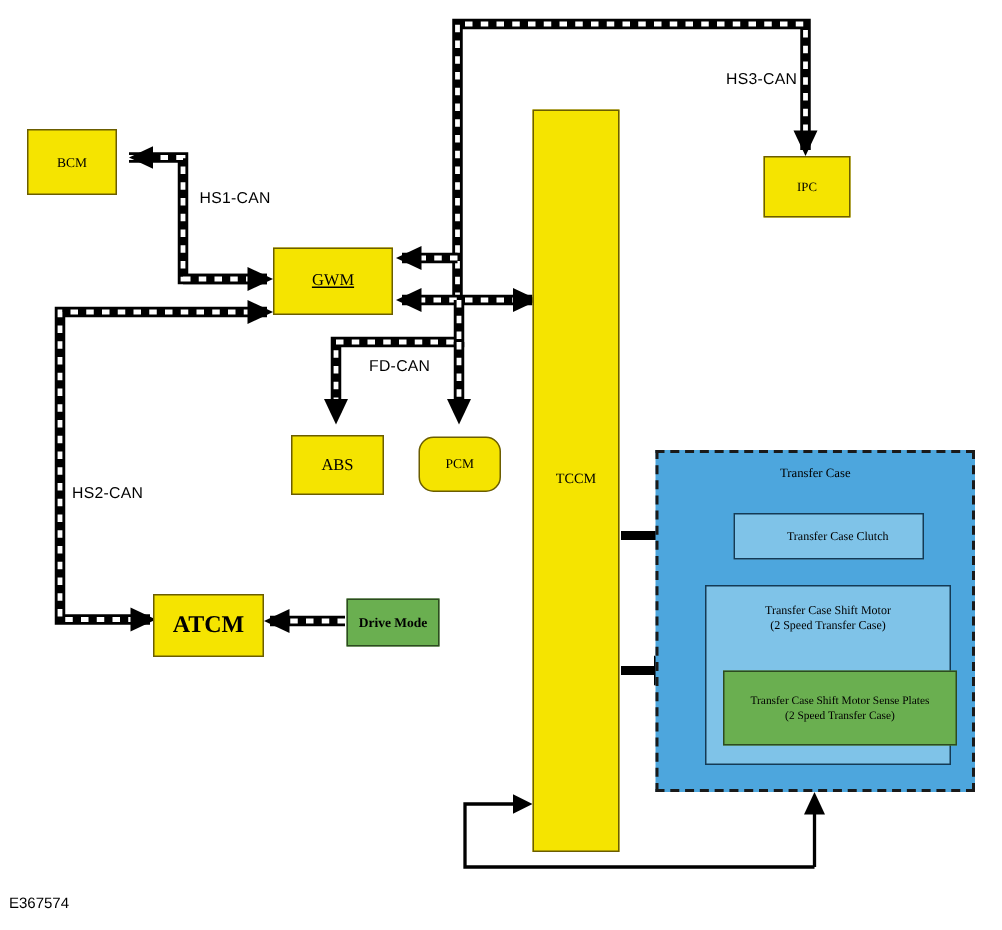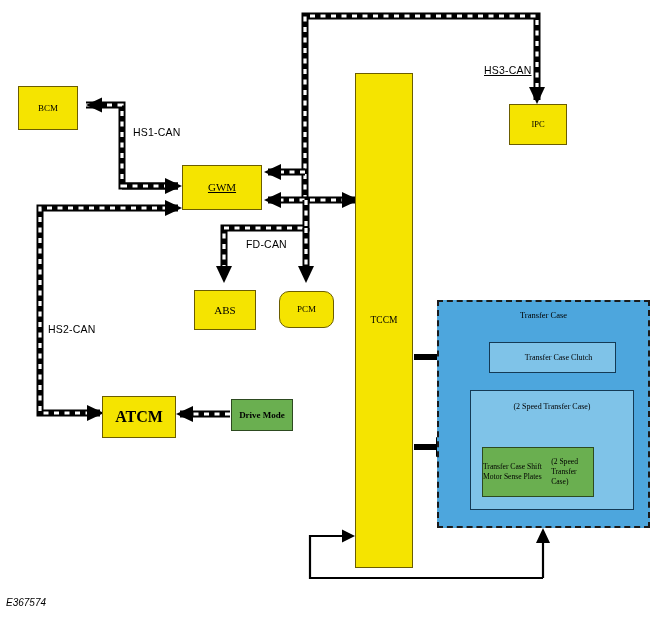--- a/index.html
+++ b/index.html
@@ -108,25 +108,26 @@
 
   <div class="box tc-outer" style="left:437px;top:300px;width:213px;height:228px;"></div>
   <div class="tctitle" style="left:437px;top:310px;width:213px;">Transfer Case</div>
 
   <div class="box tc-inner" style="left:489px;top:342px;width:127px;height:31px;font-size:8px;padding-left:12px;">
     <span>Transfer Case Clutch</span>
   </div>
 
   <div class="box tc-mid" style="left:470px;top:390px;width:164px;height:120px;"></div>
   <div class="tctitle" style="left:470px;top:402px;width:164px;font-size:8px;line-height:1.3;">
+    <div>Transfer Case Shift Motor</div>
     <div>(2 Speed Transfer Case)</div>
   </div>
 
-  <div class="box grn" style="left:482px;top:447px;width:112px;height:50px;font-size:7.6px;
-       flex-direction:row;line-height:1.35;">
+  <div class="box grn" style="left:482px;top:447px;width:156px;height:50px;font-size:7.6px;
+       flex-direction:column;line-height:1.35;">
     <span>Transfer Case Shift Motor Sense Plates</span>
     <span>(2 Speed Transfer Case)</span>
   </div>
 
   <div class="box ecu" style="left:18px;top:86px;width:60px;height:44px;font-size:9px;">
     <span>BCM</span>
   </div>
 
   <div class="box ecu" style="left:182px;top:165px;width:80px;height:45px;font-size:11px;text-decoration:underline;">
     <span>GWM</span>
@@ -151,18 +152,18 @@
   <div class="box ecu" style="left:102px;top:396px;width:74px;height:42px;font-size:16px;font-weight:bold;">
     <span>ATCM</span>
   </div>
 
   <div class="box grn" style="left:231px;top:399px;width:62px;height:32px;font-size:9px;font-weight:bold;">
     <span>Drive Mode</span>
   </div>
 
   <div class="lbl canlbl" style="left:133px;top:126px;">HS1-CAN</div>
   <div class="lbl canlbl" style="left:48px;top:323px;">HS2-CAN</div>
-  <div class="lbl canlbl" style="left:484px;top:64px;text-decoration:underline;">HS3-CAN</div>
+  <div class="lbl canlbl" style="left:484px;top:47px;">HS3-CAN</div>
   <div class="lbl canlbl" style="left:246px;top:238px;">FD-CAN</div>
 
-  <div class="figid" style="left:6px;top:597px;font-style:italic;">E367574</div>
+  <div class="figid" style="left:6px;top:597px;">E367574</div>
 
 </div>
 
 </body></html>

